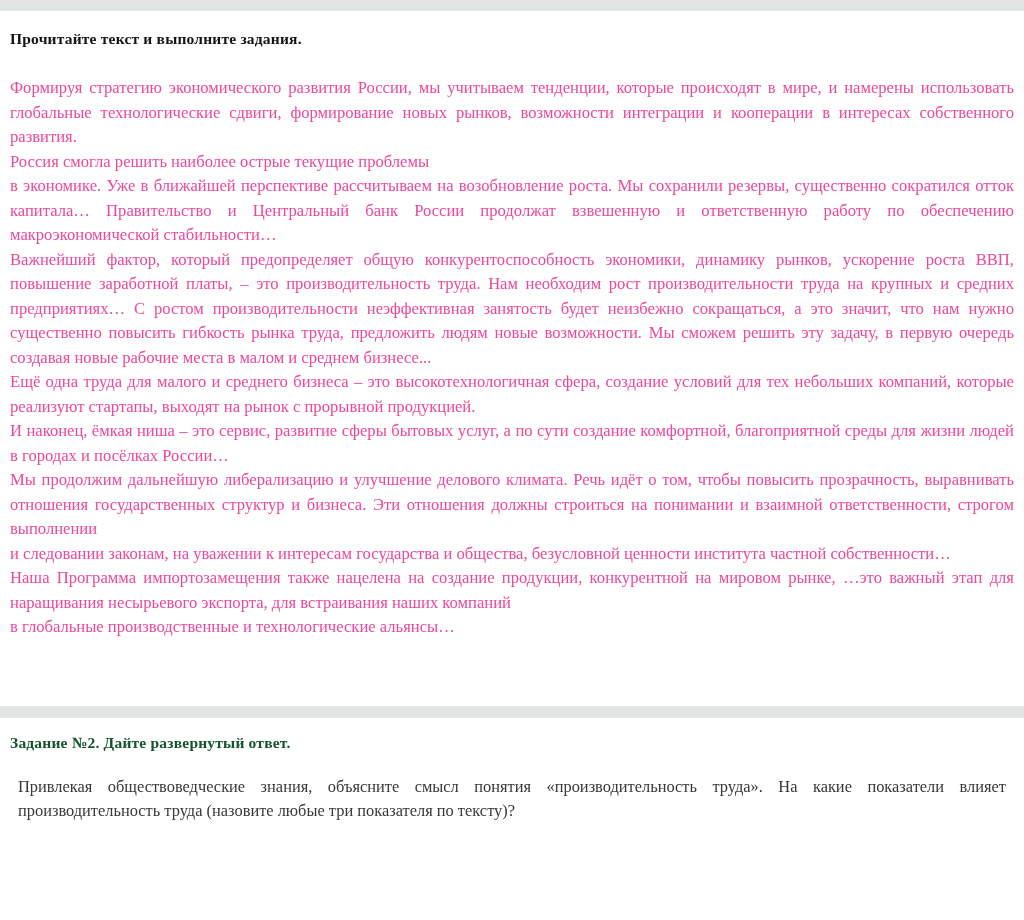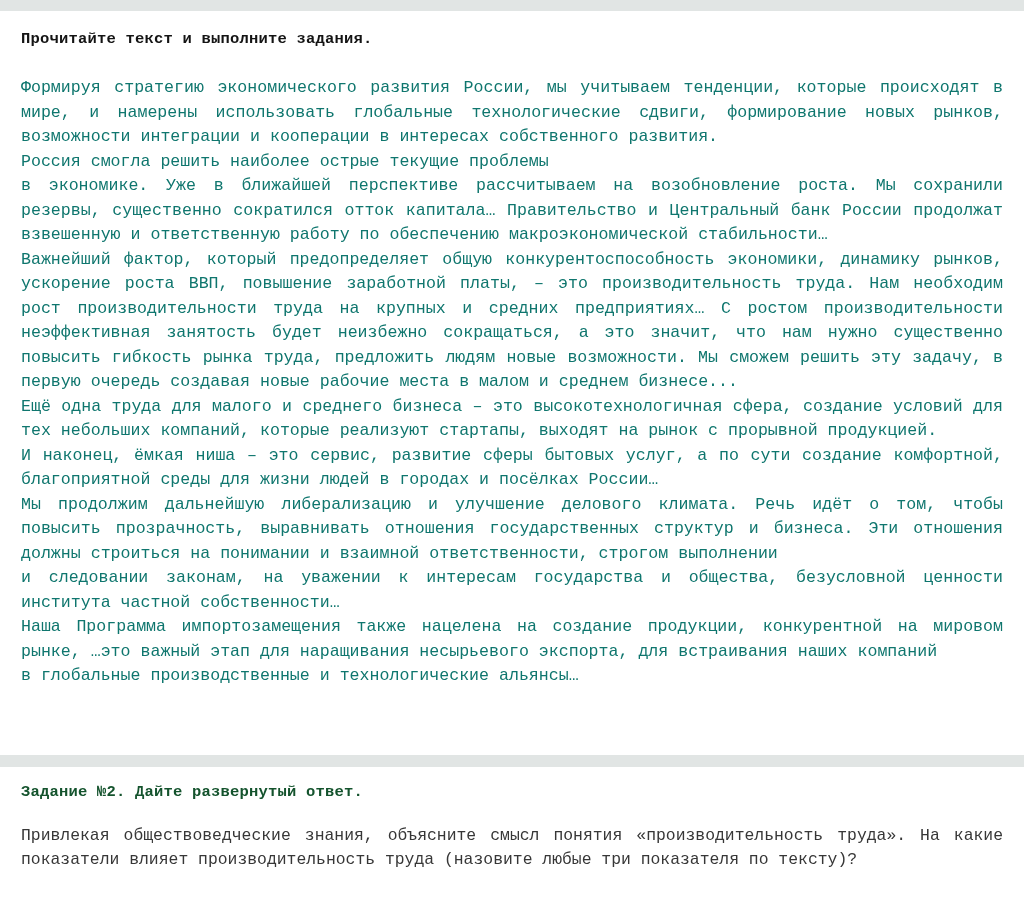--- a/index.html
+++ b/index.html
@@ -12,37 +12,36 @@
     background: #ffffff;
     overflow: hidden;
     font-family: "Liberation Serif", serif;
   }
   .band {
     width: 100%;
     height: 11px;
     background: #e1e5e4;
   }
   .content {
-    padding: 0 21px;
-    font-family: Liberation Mono, monospace;
+    padding: 0 10px;
   }
   .reading-title {
     margin: 0;
     padding-top: 19px;
     margin-bottom: 28px;
     font-size: 15.5px;
     font-weight: bold;
     color: #141414;
     letter-spacing: 0.2px;
   }
   .text p {
     margin: 0;
     font-size: 16.6px;
     line-height: 24.5px;
-    color: #0f766e;
+    color: #ec4899;
     text-align: justify;
     white-space: pre-line;
   }
   .author {
     font-style: italic;
   }
   .divider {
     width: 100%;
     height: 12px;
     background: #e1e5e4;
@@ -51,21 +50,21 @@
   .task-title {
     margin: 0;
     padding-top: 16px;
     margin-bottom: 23px;
     font-size: 15.5px;
     font-weight: bold;
     color: #14532d;
     letter-spacing: 0.2px;
   }
   .task-body {
-    margin: 0;
+    margin: 8px;
     font-size: 16.4px;
     line-height: 24px;
     color: #373737;
     text-align: justify;
   }
 </style>
 </head>
 <body>
 
 <div class="band"></div>

